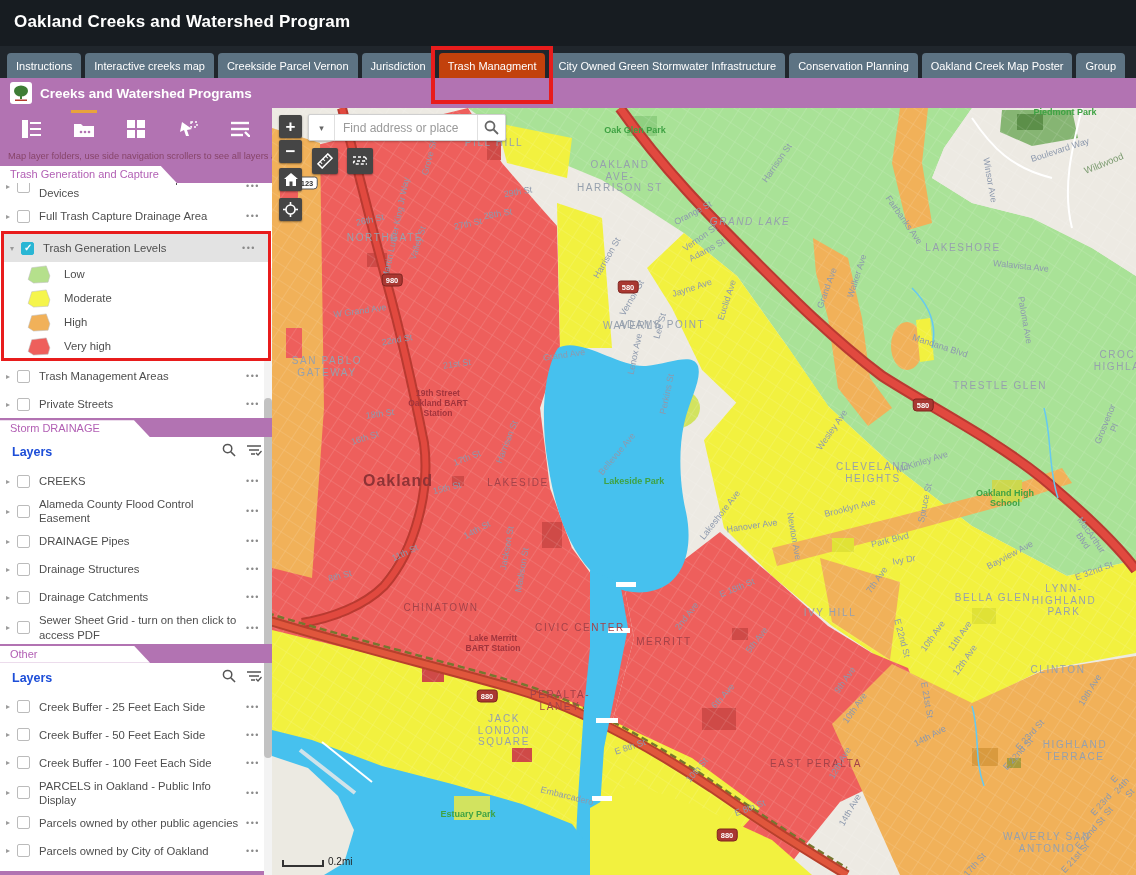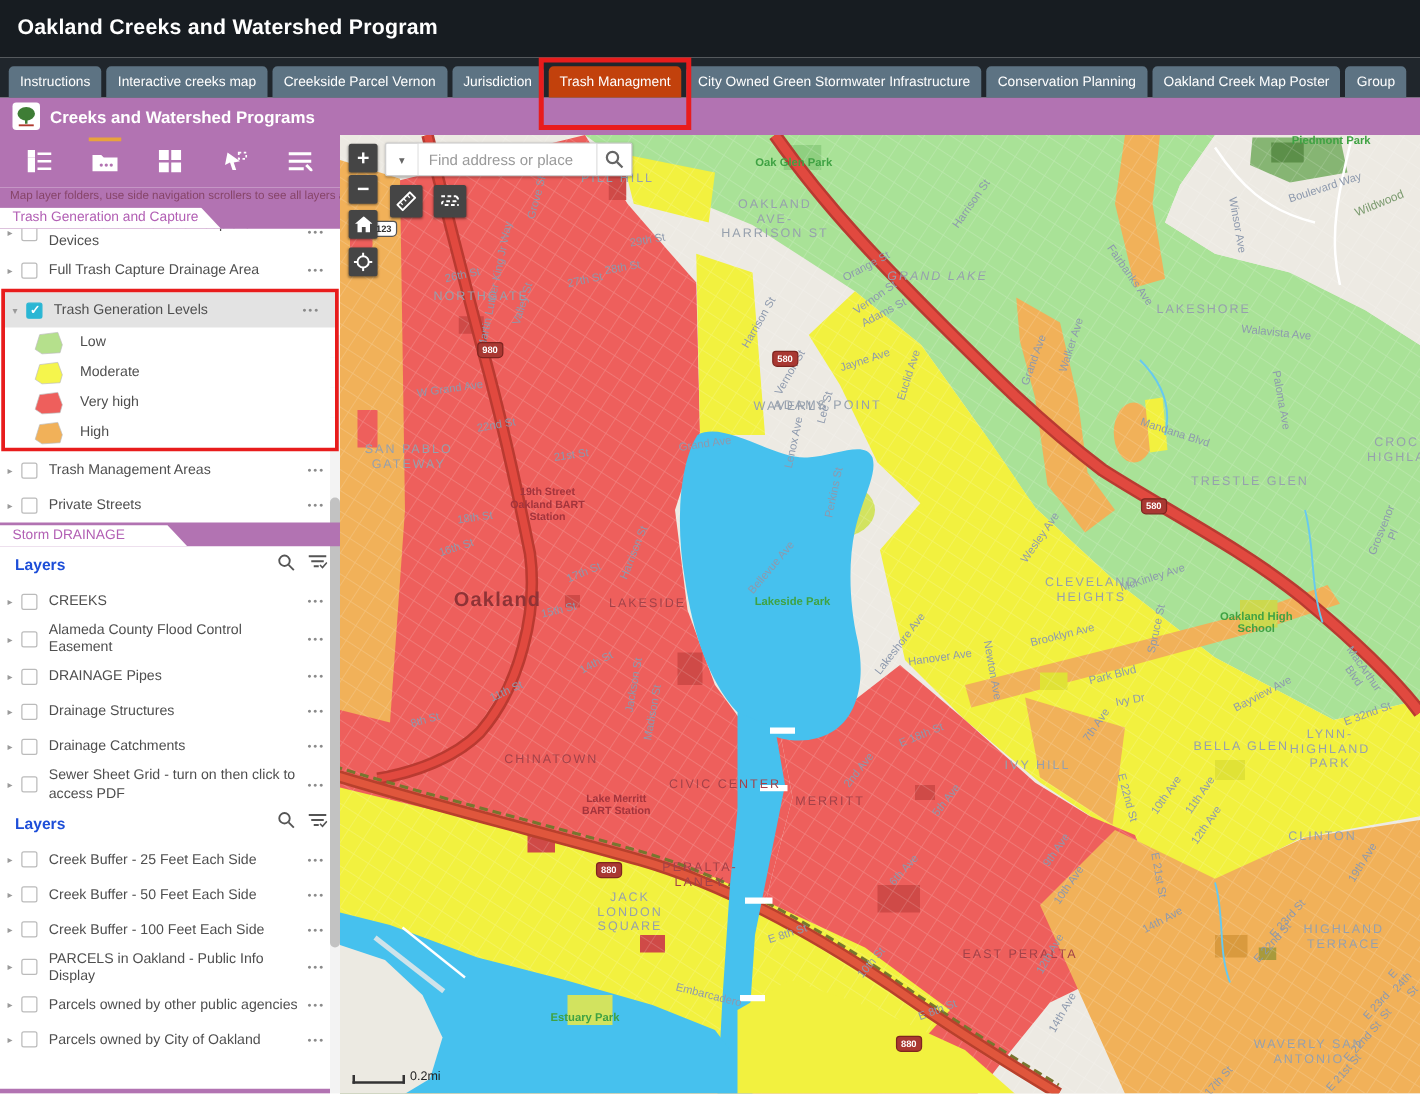--- a/index.html
+++ b/index.html
@@ -183,29 +183,29 @@
               <span class="lg">Low</span>
             </div>
             <div class="lrow">
               <svg class="sw" width="26" height="19" viewBox="0 0 28 21">
                 <polygon points="2,16 6,3 22,1 26,12 24,19 8,20" fill="#f5f54c" stroke="#bdbdbd" stroke-width="0.6"></polygon>
               </svg>
               <span class="lg">Moderate</span>
             </div>
             <div class="lrow">
               <svg class="sw" width="26" height="19" viewBox="0 0 28 21">
+                <polygon points="2,16 6,3 22,1 26,12 24,19 8,20" fill="#f1b159" stroke="#bdbdbd" stroke-width="0.6"></polygon>
+              </svg>
+              <span class="lg">High</span>
+            </div>
+            <div class="lrow">
+              <svg class="sw" width="26" height="19" viewBox="0 0 28 21">
                 <polygon points="2,16 6,3 22,1 26,12 24,19 8,20" fill="#ee5f5c" stroke="#bdbdbd" stroke-width="0.6"></polygon>
               </svg>
               <span class="lg">Very high</span>
-            </div>
-            <div class="lrow">
-              <svg class="sw" width="26" height="19" viewBox="0 0 28 21">
-                <polygon points="2,16 6,3 22,1 26,12 24,19 8,20" fill="#f1b159" stroke="#bdbdbd" stroke-width="0.6"></polygon>
-              </svg>
-              <span class="lg">High</span>
             </div>
           </div>
           <div class="row">
             <span class="exp">▸</span>
             <span class="cb"></span>
             <span class="lbl">Trash Management Areas</span>
             <span class="dots">•••</span>
           </div>
           <div class="row">
             <span class="exp">▸</span>
@@ -262,20 +262,21 @@
             <span class="dots">•••</span>
           </div>
           <div class="row">
             <span class="exp">▸</span>
             <span class="cb"></span>
             <span class="lbl">Sewer Sheet Grid - turn on then click to access PDF</span>
             <span class="dots">•••</span>
           </div>
         </div>
         <div class="section">
+          <div class="shead"><span class="stab">Other</span></div>
           <div class="lhead">
             <span class="ltitle">Layers</span>
             <span class="licons">
               <span><svg width="14" height="14" viewBox="0 0 15 15" fill="none" stroke="#555" stroke-width="1.6">
                   <circle cx="6" cy="6" r="4.5"></circle>
                   <line x1="9.5" y1="9.5" x2="14" y2="14"></line>
                 </svg></span>
               <span><svg width="16" height="13" viewBox="0 0 16 13" stroke="#555" stroke-width="1.5" fill="none">
                   <line x1="1" y1="2" x2="15" y2="2"></line>
                   <line x1="3" y1="6" x2="13" y2="6"></line>

